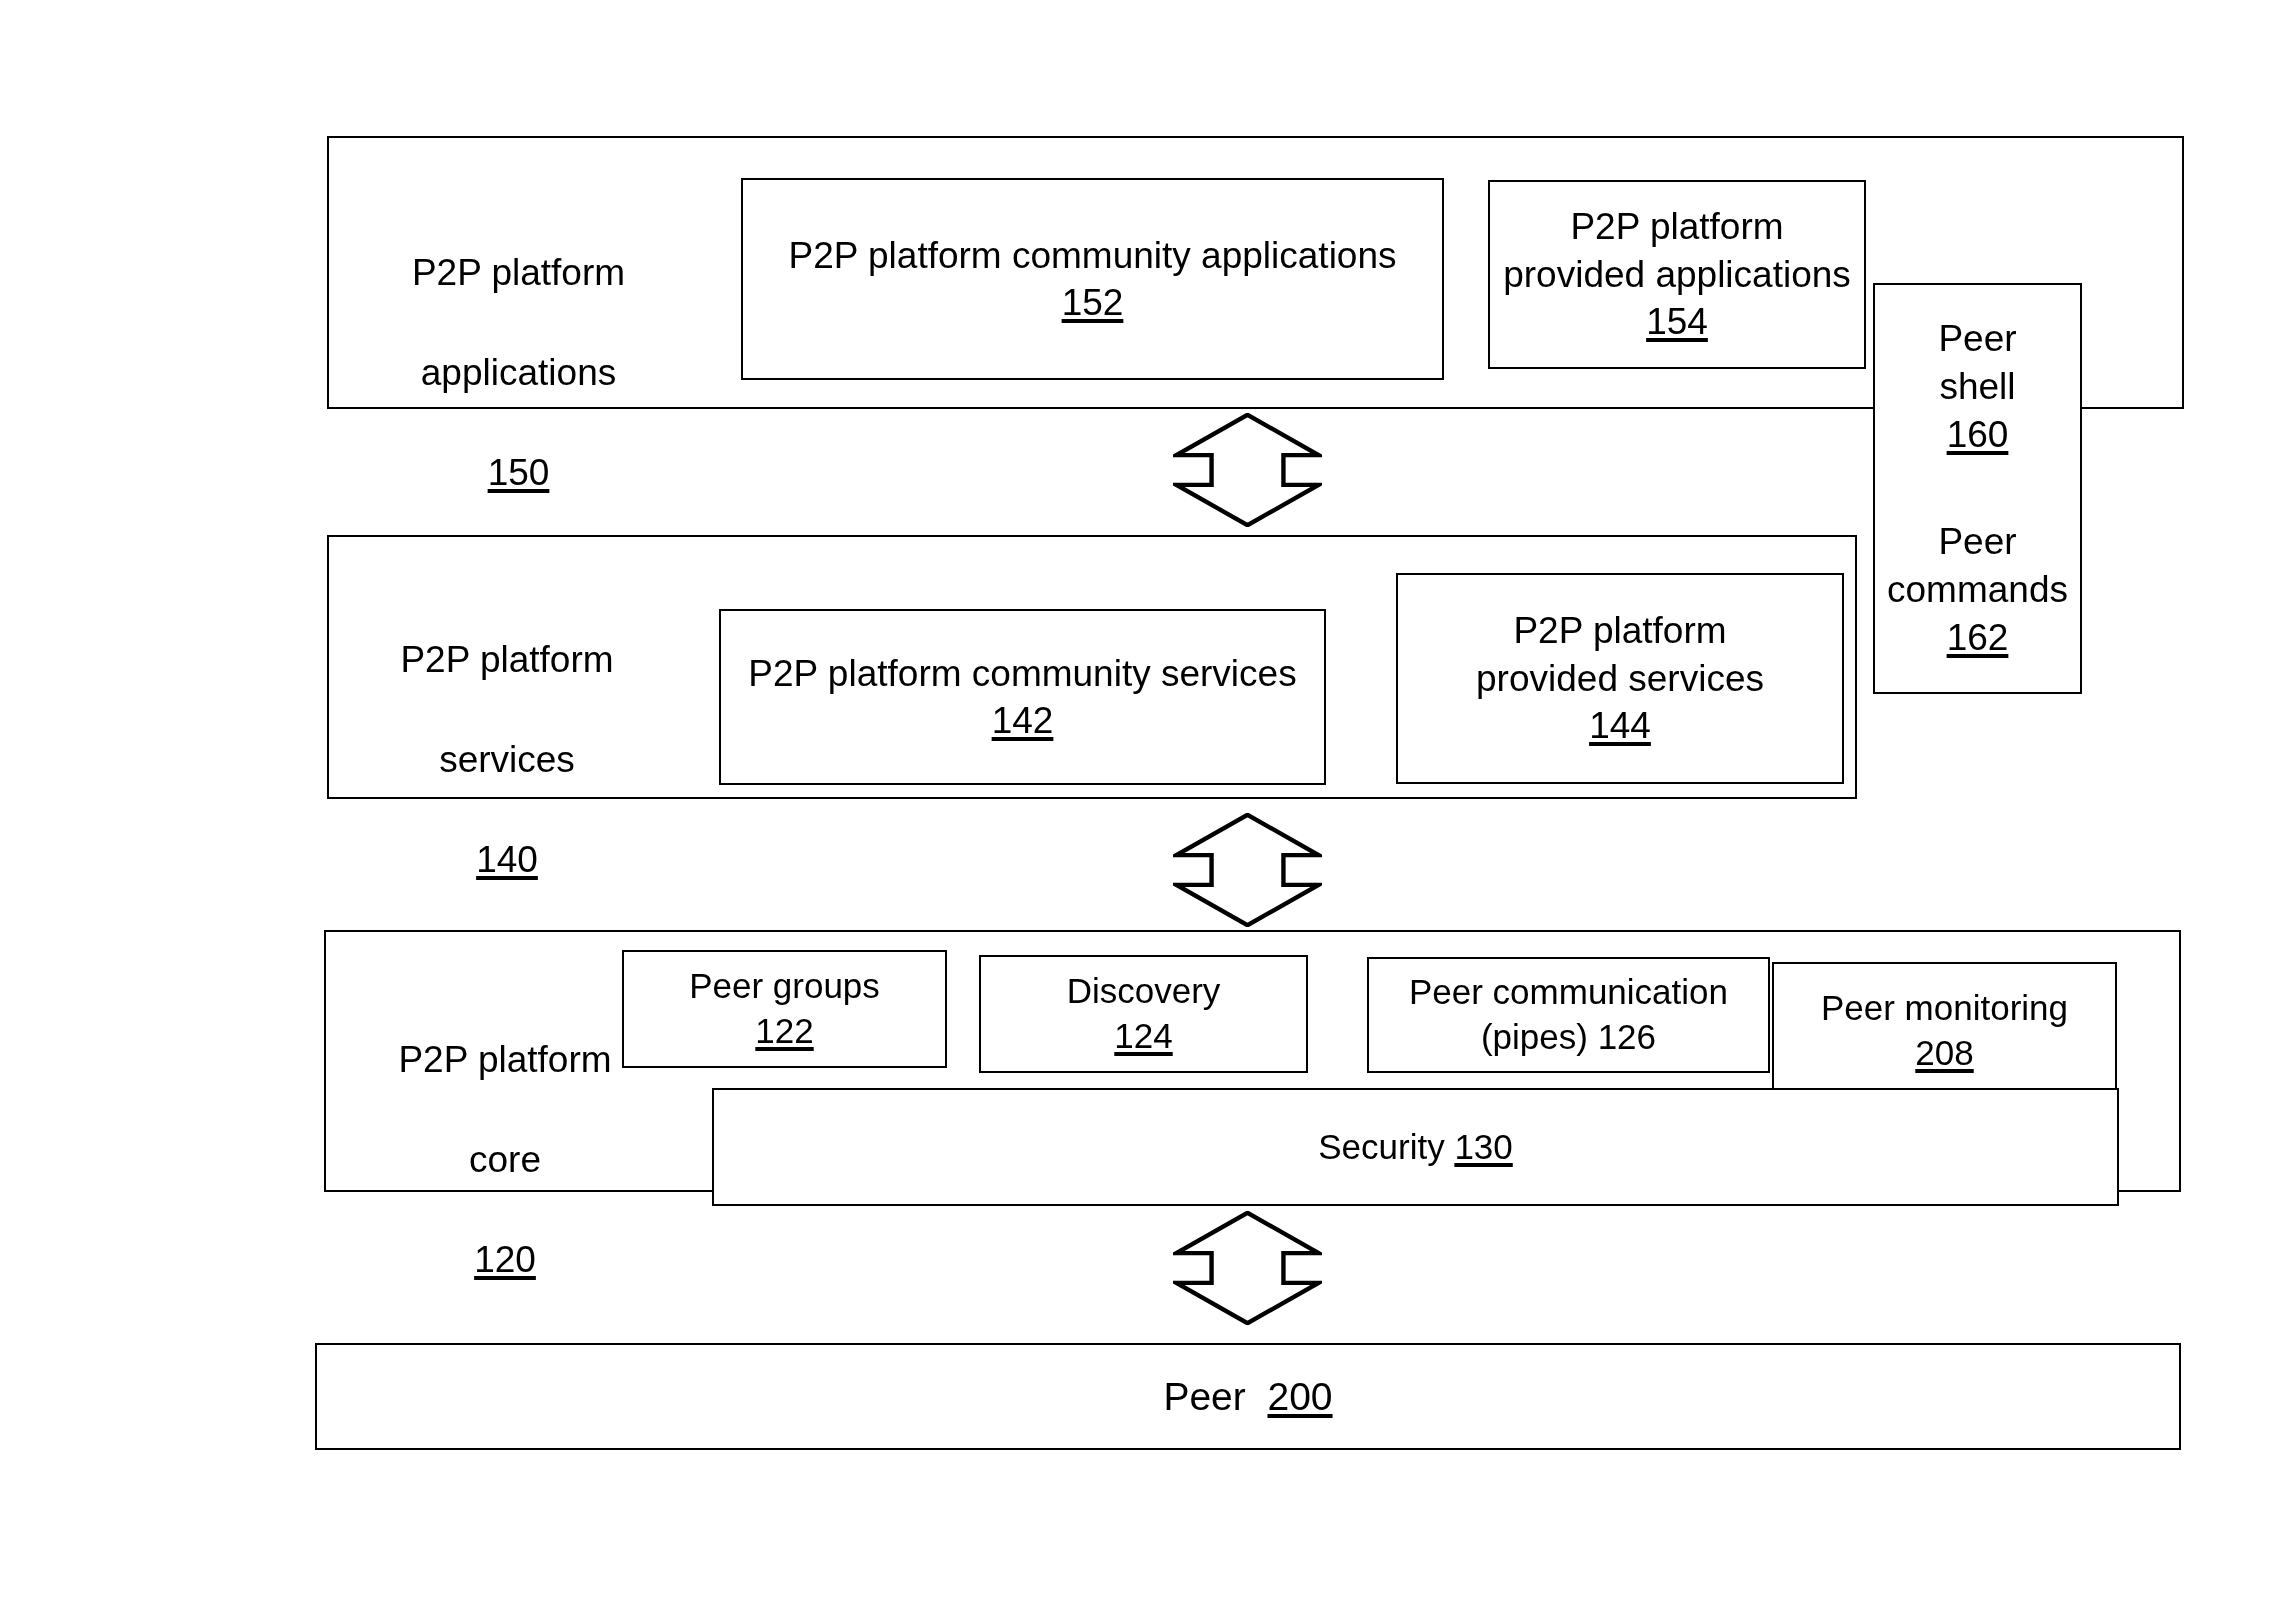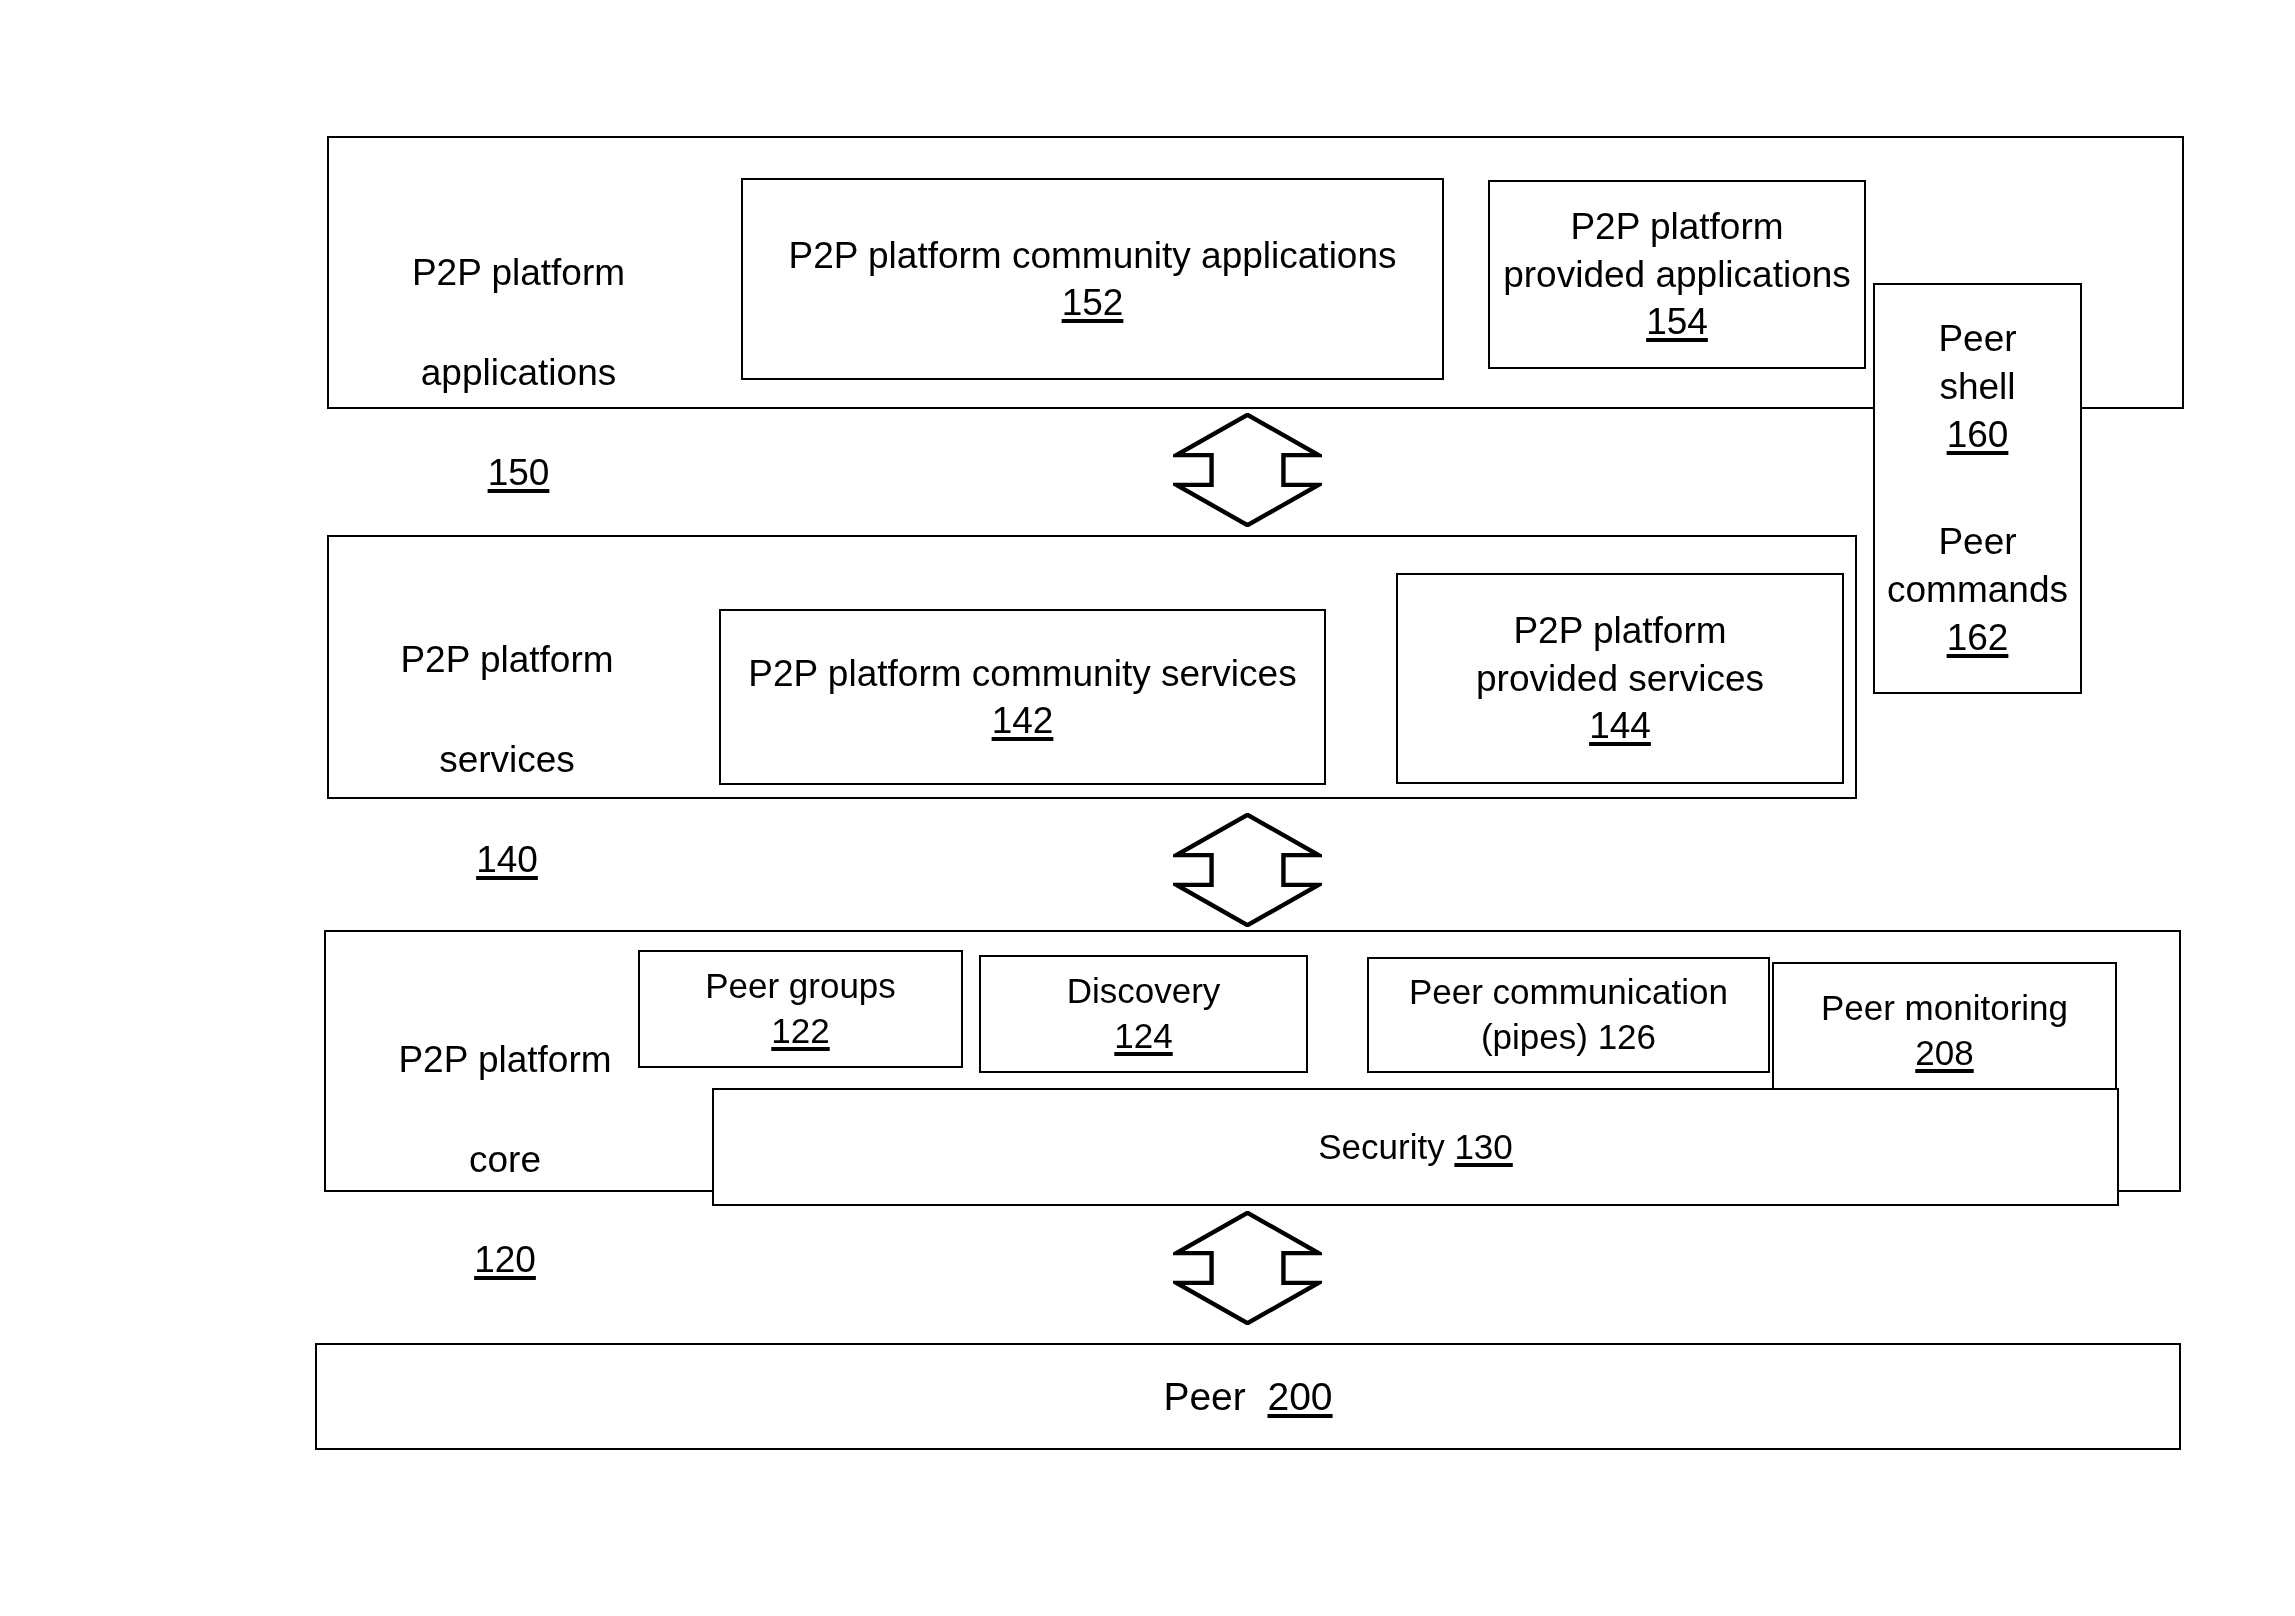--- a/index.html
+++ b/index.html
@@ -138,21 +138,21 @@
   </div>
 
   <div class="box layer" style="left:324px; top:930px; width:1857px; height:262px;"></div>
 
   <div class="layer-title f42" style="left:360px; top:985px; width:290px;">
     <span>P2P platform</span><br>
     <span>core</span><br>
     <span class="ref">120</span>
   </div>
 
-  <div class="box f40" style="left:622px; top:950px; width:325px; height:118px;margin-left:16px;">
+  <div class="box f40" style="left:622px; top:950px; width:325px; height:118px;">
     <span class="label">Peer groups</span>
     <span class="ref">122</span>
   </div>
 
   <div class="box f40" style="left:979px; top:955px; width:329px; height:118px;">
     <span class="label">Discovery</span>
     <span class="ref">124</span>
   </div>
 
   <div class="box f40" style="left:1343px; top:957px; width:403px; height:116px;margin-left:24px;">

